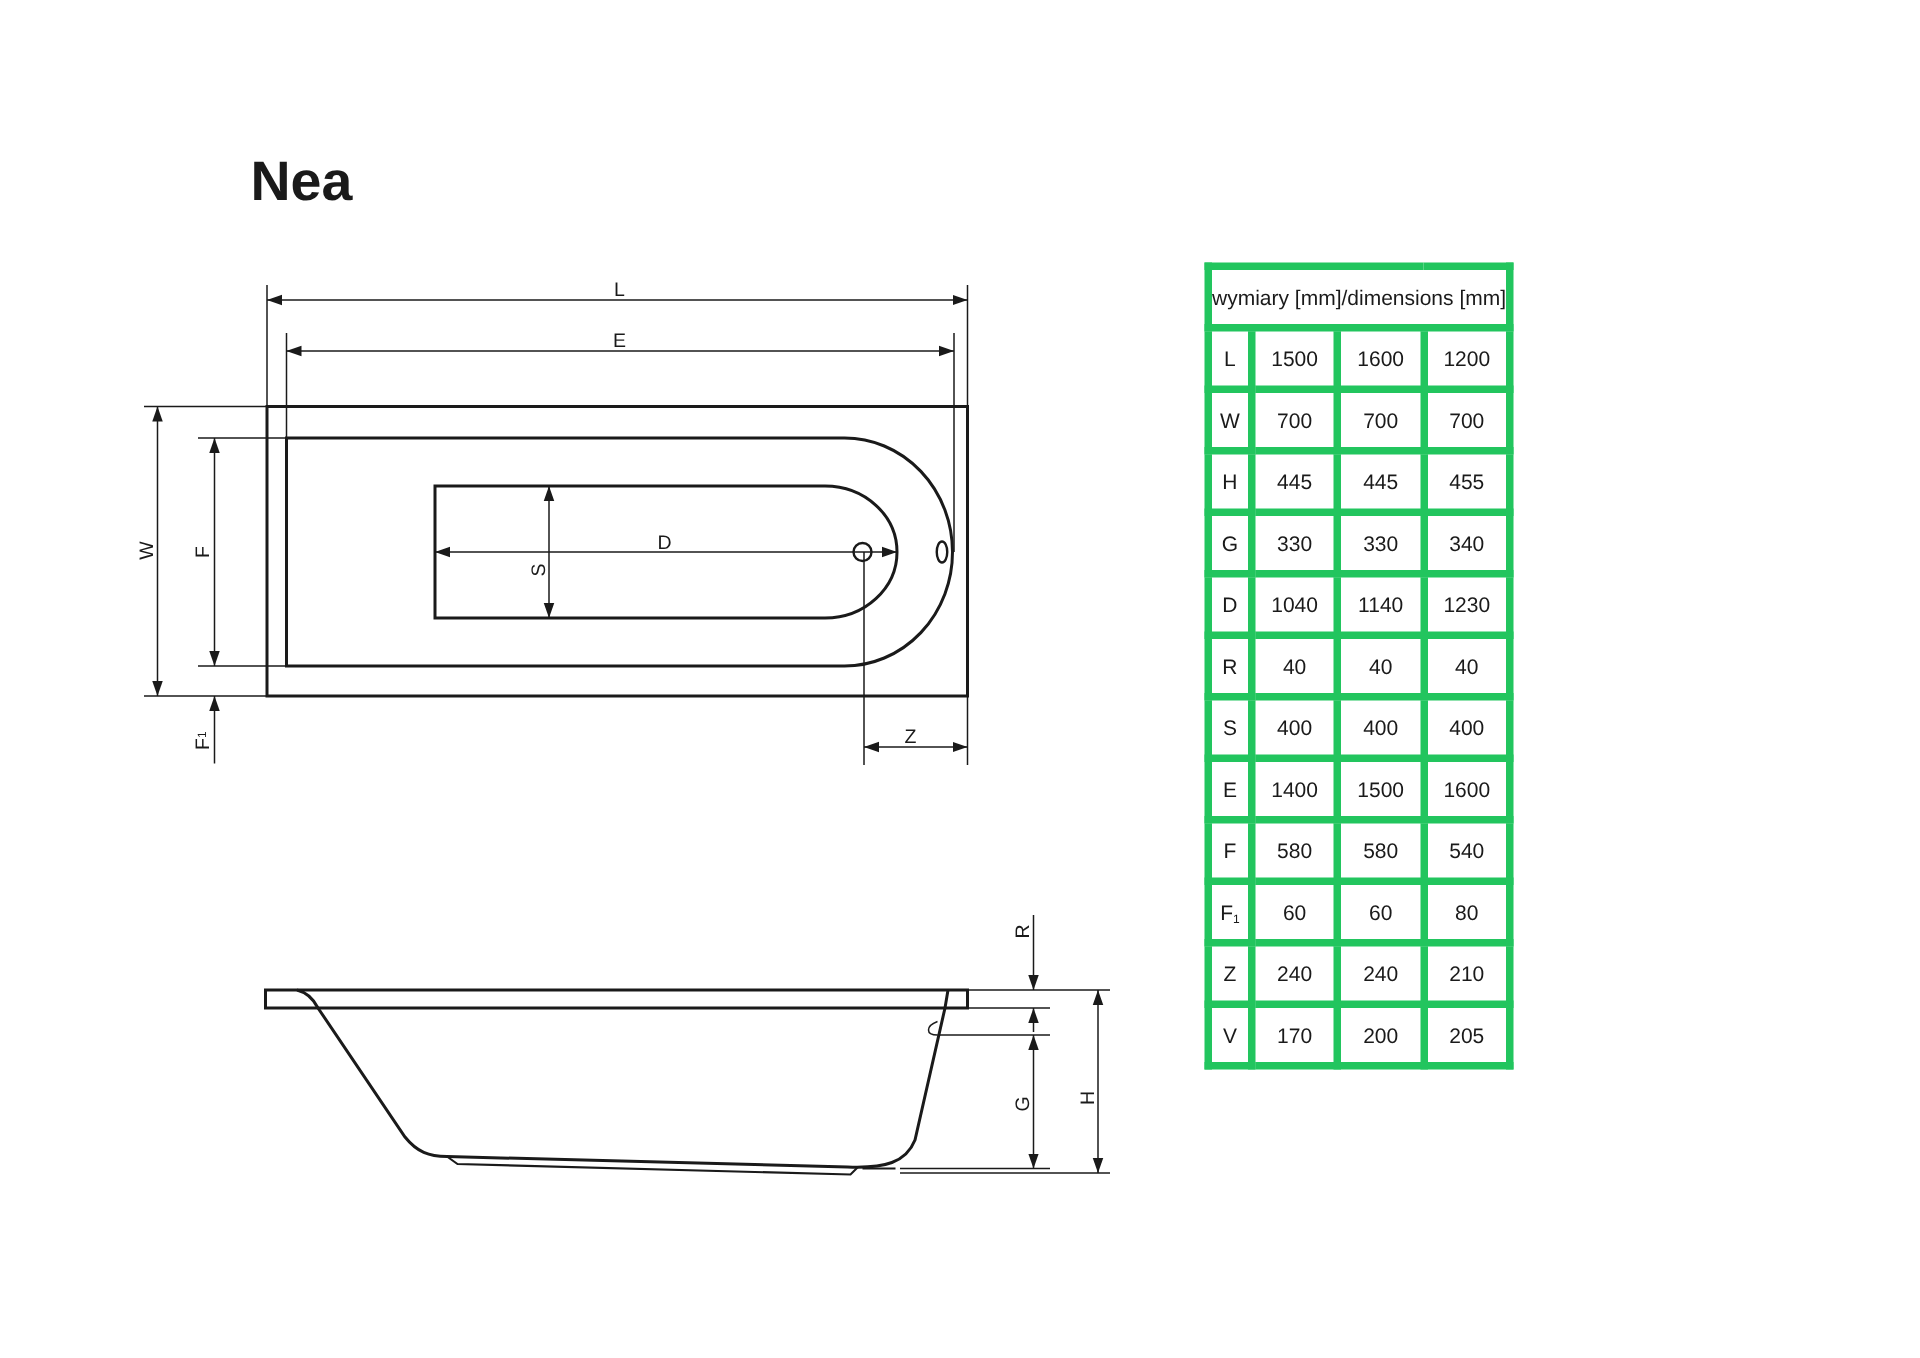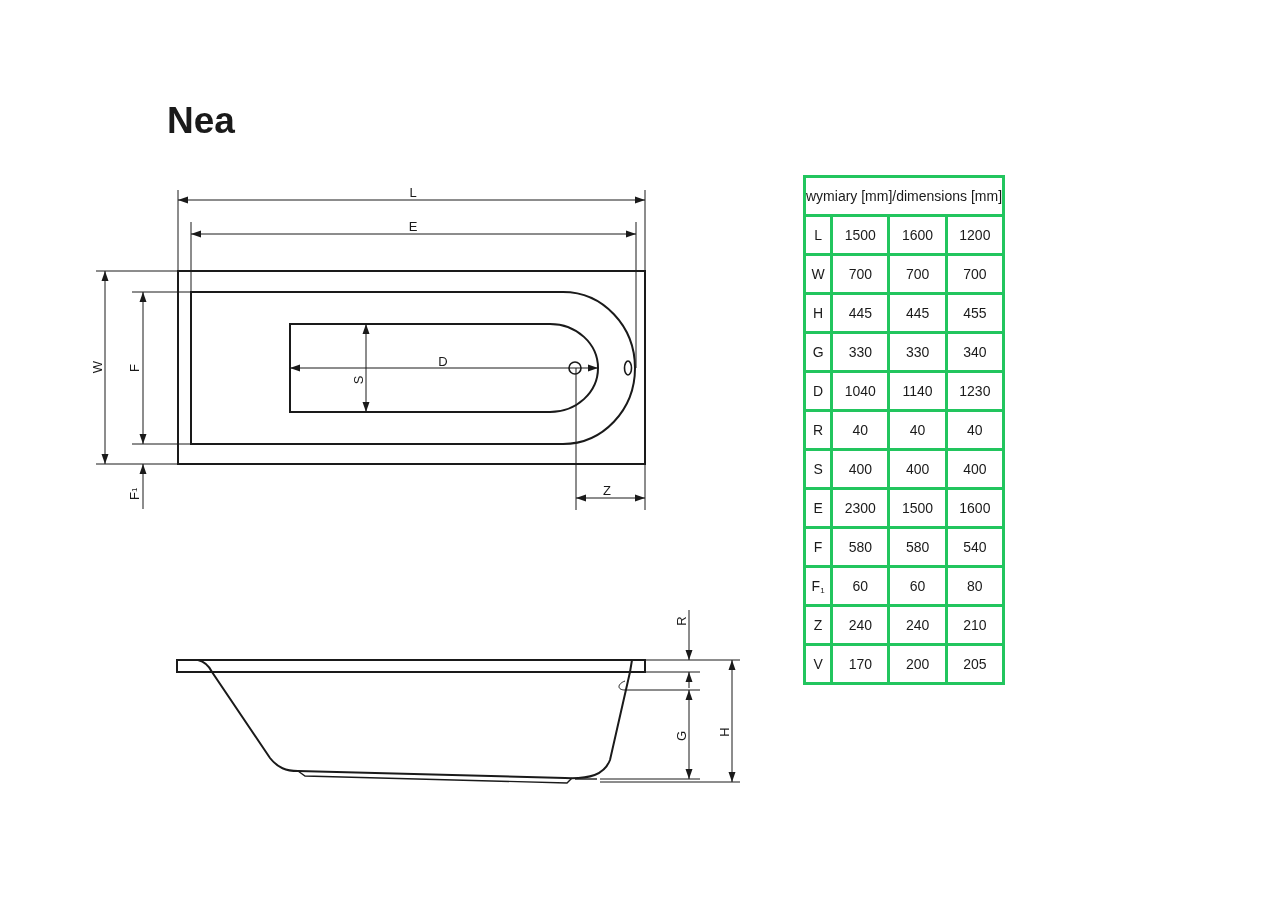--- a/index.html
+++ b/index.html
@@ -3,21 +3,21 @@
 <meta charset="utf-8">
 <style>
   html, body { margin:0; padding:0; background:#ffffff; }
   body { width:1280px; height:905px; position:relative; overflow:hidden;
          font-family:"Liberation Sans", sans-serif; color:#1a1a1a; }
   .title { position:absolute; left:167px; top:100px; font-size:37px; font-weight:bold; }
   svg.drawing { position:absolute; left:0; top:0; }
   svg text { font-family:"Liberation Sans", sans-serif; font-size:13px; fill:#1a1a1a; }
   table.dims { position:absolute; left:803px; top:175px; border-collapse:collapse;
                font-size:14px; }
-  table.dims td, table.dims th { border:3px solid #22c55e; text-align:center; height:36px;
+  table.dims td, table.dims th { border:5px solid #22c55e; text-align:center; height:36px;
                padding:0; font-weight:normal; }
   table.dims th.hdr { font-weight:normal; }
   table.dims .bold { font-weight:bold; }
   .c0 { width:85px; } .c1 { width:114px; } .c2 { width:110px; } .c3 { width:117px; }
   sub { font-size:8px; vertical-align:-2px; }
 </style>
 </head>
 <body>
 
 <div class="title">Nea</div>
@@ -144,21 +144,21 @@
         <td>40</td>
       </tr>
       <tr>
         <td><span>S</span><sub></sub></td>
         <td>400</td>
         <td>400</td>
         <td>400</td>
       </tr>
       <tr>
         <td><span>E</span><sub></sub></td>
-        <td>2300</td>
+        <td>1400</td>
         <td>1500</td>
         <td>1600</td>
       </tr>
       <tr>
         <td><span>F</span><sub></sub></td>
         <td>580</td>
         <td>580</td>
         <td>540</td>
       </tr>
       <tr>

